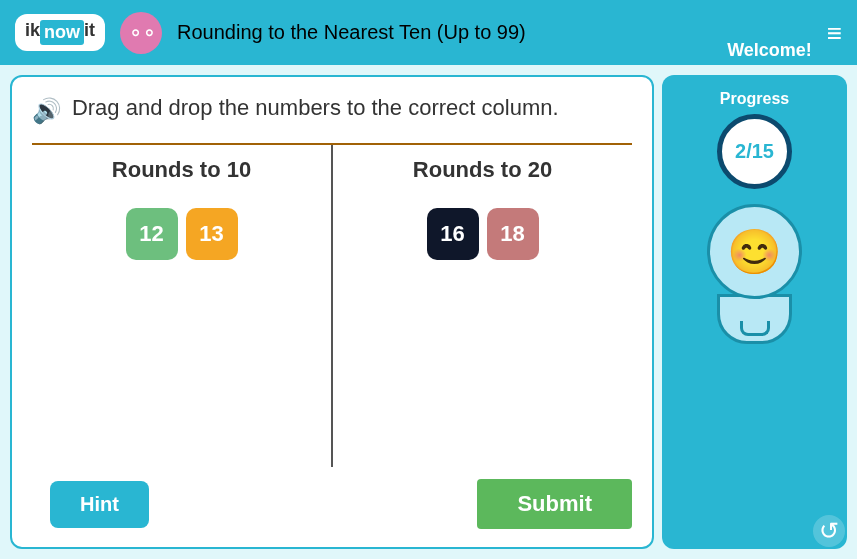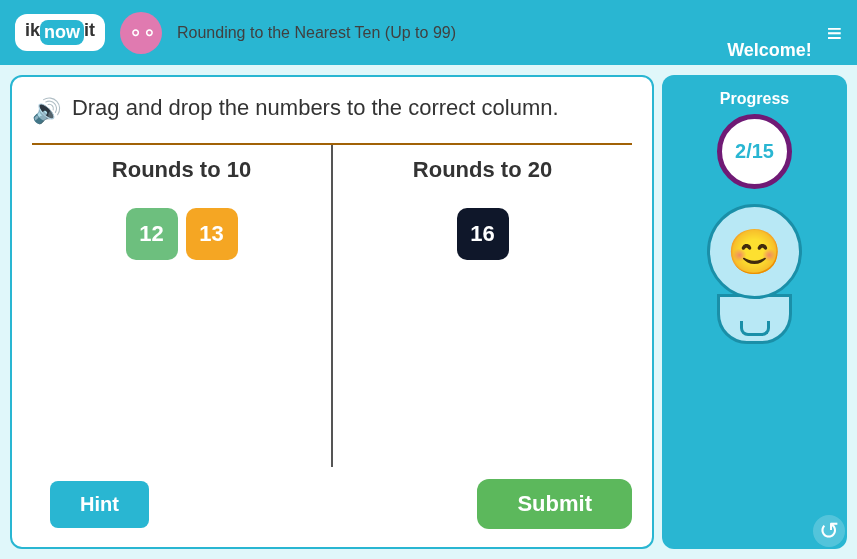--- a/index.html
+++ b/index.html
@@ -26,42 +26,42 @@
       padding: 6px 10px;
       font-weight: bold;
       font-size: 18px;
       color: #333;
       display: flex;
       align-items: flex-start;
     }
     .logo-know {
       background: #29b6d2;
       color: white;
-      border-radius: 8px;
+      border-radius: 3px;
       padding: 2px 4px;
     }
     .header-dots {
       background: #e07ab0;
       border-radius: 50%;
       width: 42px;
       height: 42px;
       display: flex;
       align-items: center;
       justify-content: center;
       flex-shrink: 0;
     }
     .header-dots::before {
       content: '⚬⚬';
       color: white;
       font-size: 20px;
       letter-spacing: -3px;
     }
     .header-title {
-      color: #404040;
-      font-size: 16px;
+      color: #000000;
+      font-size: 20px;
       font-weight: 500;
       flex: 1;
     }
     .header-welcome {
       color: white;
       font-size: 18px;
       font-weight: bold;
       margin-top: 36px;
     }
     .header-menu {
@@ -170,21 +170,21 @@
       border-radius: 8px;
       padding: 12px 30px;
       font-size: 20px;
       font-weight: bold;
       cursor: pointer;
     }
     .btn-submit {
       background: #5cb85c;
       color: white;
       border: none;
-      border-radius: 12px;
+      border-radius: 4px;
       padding: 12px 40px;
       font-size: 22px;
       font-weight: bold;
       cursor: pointer;
     }
 
     
     .right-panel {
       width: 185px;
       background: #29b6d2;
@@ -206,21 +206,21 @@
     .section-label {
       color: white;
       font-size: 16px;
       font-weight: bold;
     }
     .circle-display {
       width: 75px;
       height: 75px;
       border-radius: 50%;
       background: white;
-      border: 5px solid #701a75;
+      border: 5px solid #0c4a6e;
       display: flex;
       align-items: center;
       justify-content: center;
       font-size: 20px;
       font-weight: bold;
       color: #29b6d2;
     }
 
     
     .mascot {
@@ -308,20 +308,21 @@
         <div class="drop-zone-header">Rounds to 10</div>
         <div class="drop-zone-items">
           <div class="number-chip chip-green">12</div>
           <div class="number-chip chip-orange">13</div>
         </div>
       </div>
       <div class="drop-zone">
         <div class="drop-zone-header">Rounds to 20</div>
         <div class="drop-zone-items">
           <div class="number-chip chip-blue">16</div>
+          <div class="number-chip chip-rose">18</div>
         </div>
       </div>
     </div>
 
     <div class="buttons-row">
       <button class="btn-hint">Hint</button>
       <button class="btn-submit">Submit</button>
     </div>
 
   </div>

